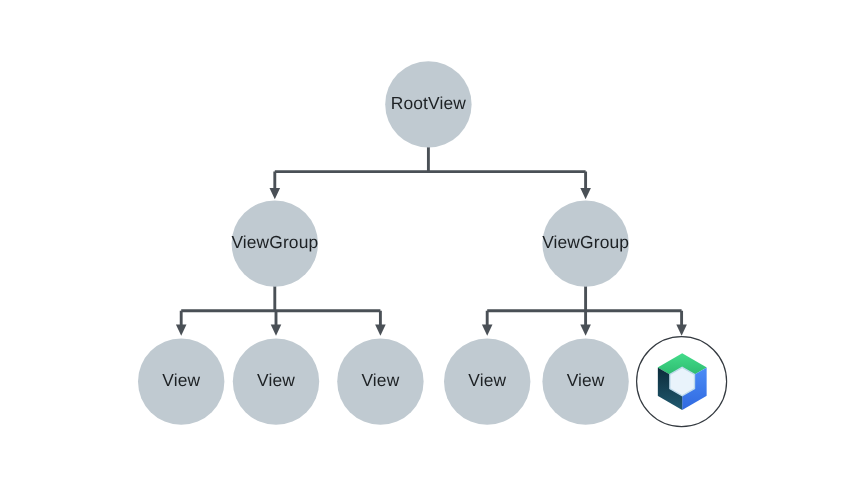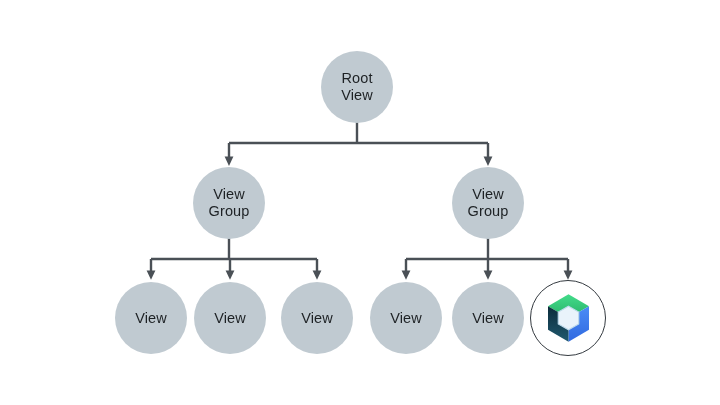--- a/index.html
+++ b/index.html
@@ -25,21 +25,21 @@
     fill: var(--connector, #4a5056);
     stroke: none;
   }
   .node {
     position: absolute;
     width: 72px;
     height: 72px;
     border-radius: 50%;
     background: var(--node-fill, #c0cad1);
     display: flex;
-    flex-direction: column;
+    flex-direction: row;
     align-items: center;
     justify-content: center;
     text-align: center;
     color: var(--text, #202124);
     font-size: 14.5px;
     line-height: 17px;
     letter-spacing: 0.1px;
   }
   .node span { display: block; }
   .compose-node {

